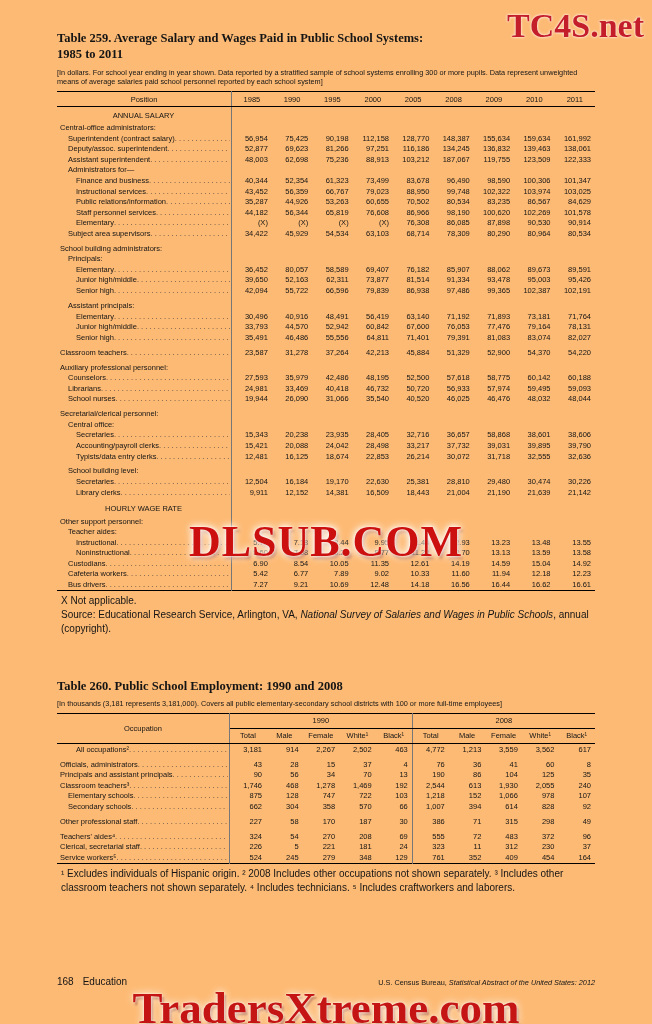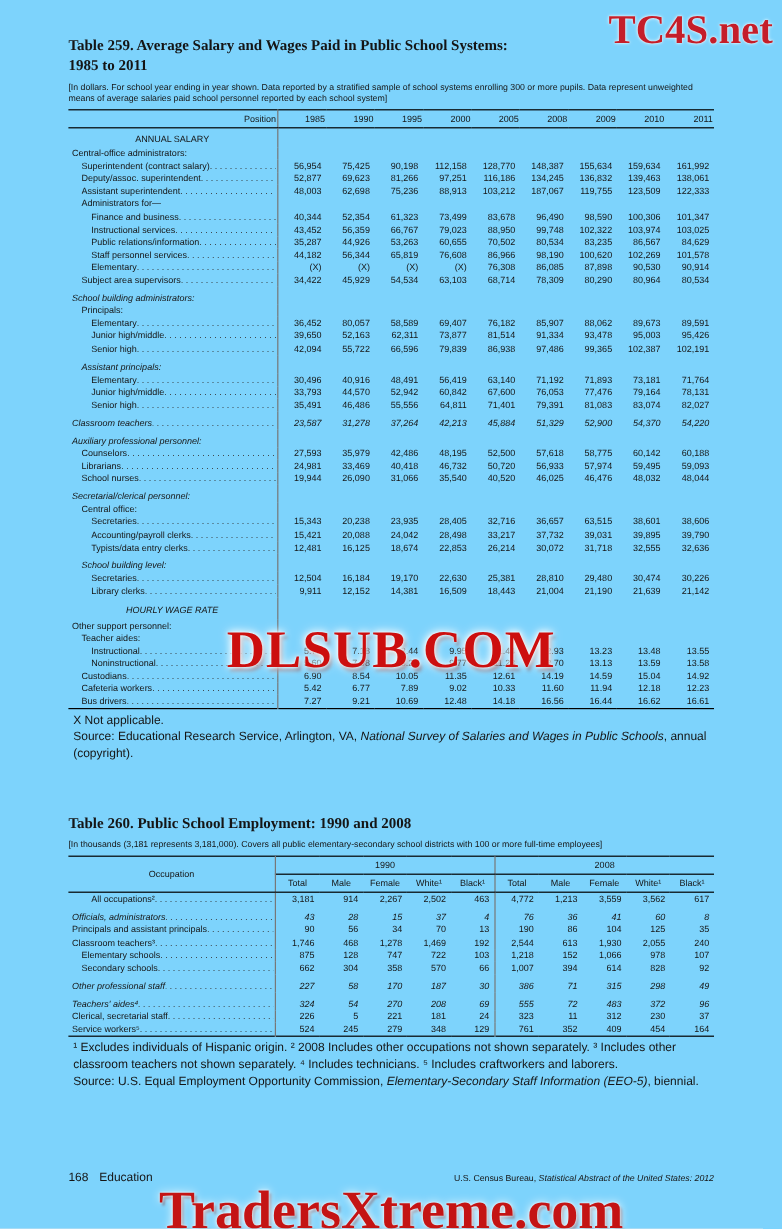--- a/index.html
+++ b/index.html
@@ -1,37 +1,37 @@
 <!DOCTYPE html>
 <html><head>
 <meta charset="utf-8">
 <style>
   html,body{margin:0;padding:0;background:#e9e9e9;}
-  .page{width:652px;height:1024px;background:#7dd3fc;position:relative;overflow:hidden;
+  .page{width:652px;height:1024px;background:#fdba74;position:relative;overflow:hidden;
         font-family:"Liberation Sans","DejaVu Sans",sans-serif;color:#151515;}
   .content{padding:30px 57px 0;}
 
   .tbl-title{font-family:"Liberation Serif","DejaVu Serif",serif;font-size:12.5px;font-weight:bold;
              line-height:1.3;white-space:pre-line;margin:0 0 5px;}
   .tbl-note{font-size:7.3px;line-height:1.35;margin:0 0 4px;}
 
   table{width:100%;border-collapse:collapse;table-layout:fixed;font-size:7.5px;}
   th,td{font-weight:normal;}
   thead th{padding:2.5px 1px;text-align:center;}
 
-  .t259 thead th{border-top:1.3px solid #000;border-bottom:0.8px solid #000;text-align:right;}
+  .t259 thead th{border-top:1.3px solid #000;border-bottom:0.8px solid #000;}
   .t259 th.stub-h{width:172px;border-right:0.7px solid #777;}
   .t259{border-bottom:1px solid #000;margin-bottom:3px;}
 
   td{padding:0.6px 1px;line-height:1.25;vertical-align:bottom;}
   td.stub{border-right:0.7px solid #777;overflow:hidden;}
   td.num{text-align:right;padding-right:4px;}
   .stub.ind0{padding-left:3px}.stub.ind1{padding-left:11px}.stub.ind2{padding-left:19px}
   td.sec{text-align:center;padding-top:3.5px;padding-bottom:2.5px;padding-left:0 !important;}
-  tr.sp>td{padding-top:5px;font-style:italic;}
+  tr.sp>td{padding-top:5px;}
   tr.sp>td.sec{padding-top:6.5px;}
 
   .sw{display:flex;align-items:flex-start;overflow:hidden;}
   .sw .lab{white-space:nowrap;}
   .sw .dots{flex:1;min-width:0;overflow:hidden;white-space:nowrap;color:#333;}
   .sw .dots::after{content:" . . . . . . . . . . . . . . . . . . . . . . . . . . . . . . . . . . . . . . . . . . . . . . . . . . . .";}
 
   .fnotes{font-size:10px;line-height:1.4;margin:2px 0 0 4px;}
   .fnotes p{margin:0;}
 
@@ -446,21 +446,21 @@
                   <span class="lab">Secretaries</span>
                   <span class="dots"></span>
                 </div>
               </td>
               <td class="num">15,343</td>
               <td class="num">20,238</td>
               <td class="num">23,935</td>
               <td class="num">28,405</td>
               <td class="num">32,716</td>
               <td class="num">36,657</td>
-              <td class="num">63,515</td>
+              <td class="num">58,868</td>
               <td class="num">38,601</td>
               <td class="num">38,606</td>
             </tr>
             <tr>
               <td class="stub ind2">
                 <div class="sw">
                   <span class="lab">Accounting/payroll clerks</span>
                   <span class="dots"></span>
                 </div>
               </td>
@@ -835,21 +835,20 @@
               <td class="num">761</td>
               <td class="num">352</td>
               <td class="num">409</td>
               <td class="num">454</td>
               <td class="num">164</td>
             </tr>
           </tbody>
       </table>
       <div class="fnotes">
         <p>¹ Excludes individuals of Hispanic origin. ² 2008 Includes other occupations not shown separately. ³ Includes other classroom teachers not shown separately. ⁴ Includes technicians. ⁵ Includes craftworkers and laborers.</p>
-        <p><span>Source: U.S. Equal Employment Opportunity Commission, </span><i>Elementary-Secondary Staff Information (EEO-5)</i><span>, biennial.</span></p>
       </div>
     </section>
 
   </div>
 
   <div class="footer">
     <div class="footer-left">
       <span class="pgnum">168</span><span>Education</span>
     </div>
     <div class="footer-right">

